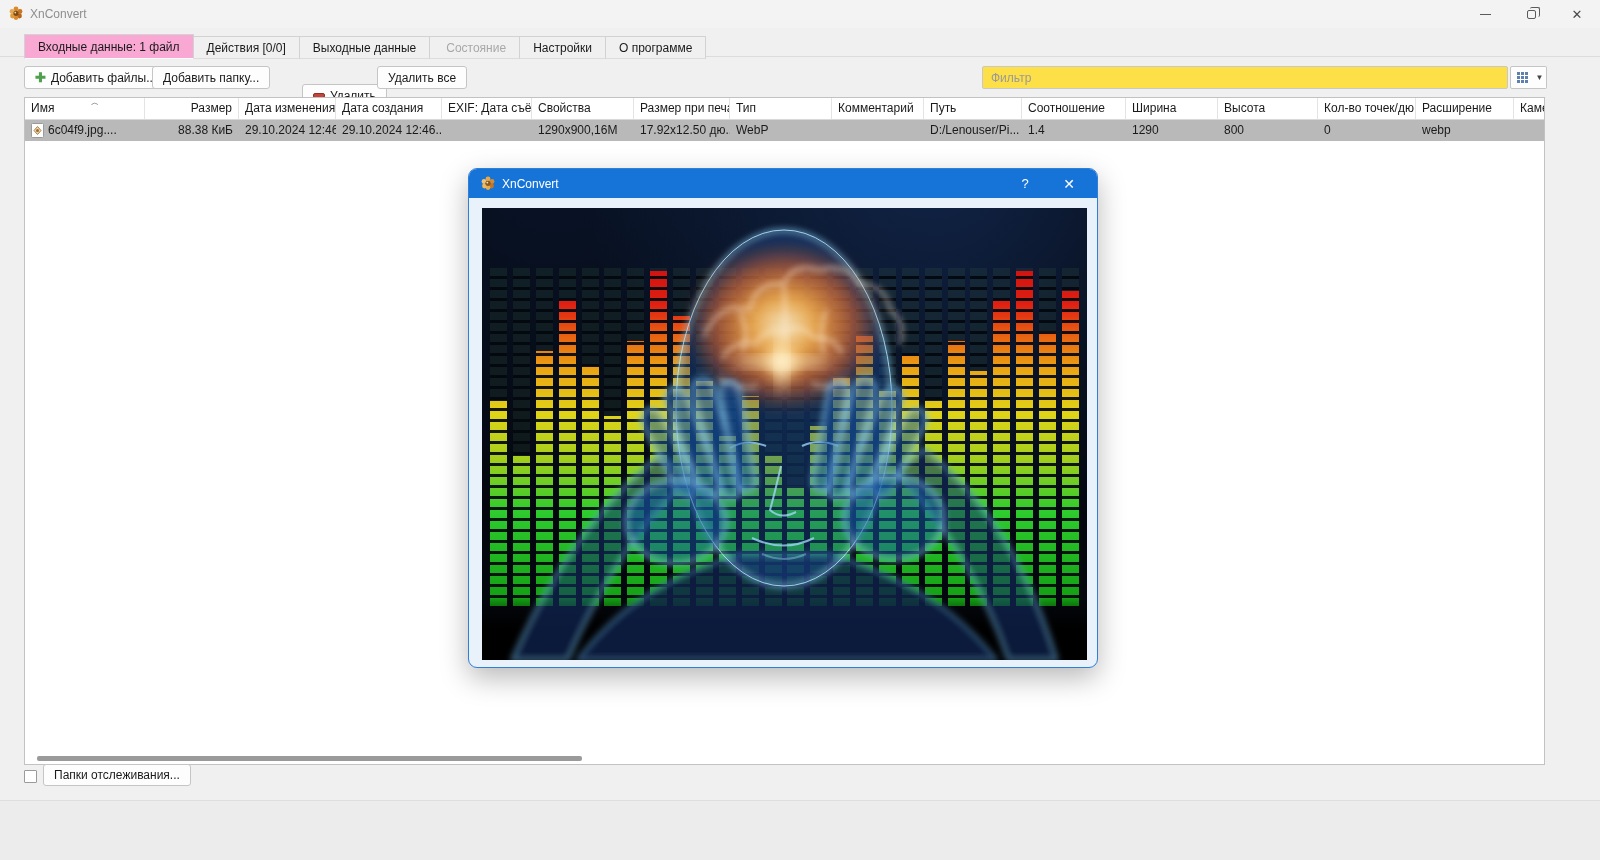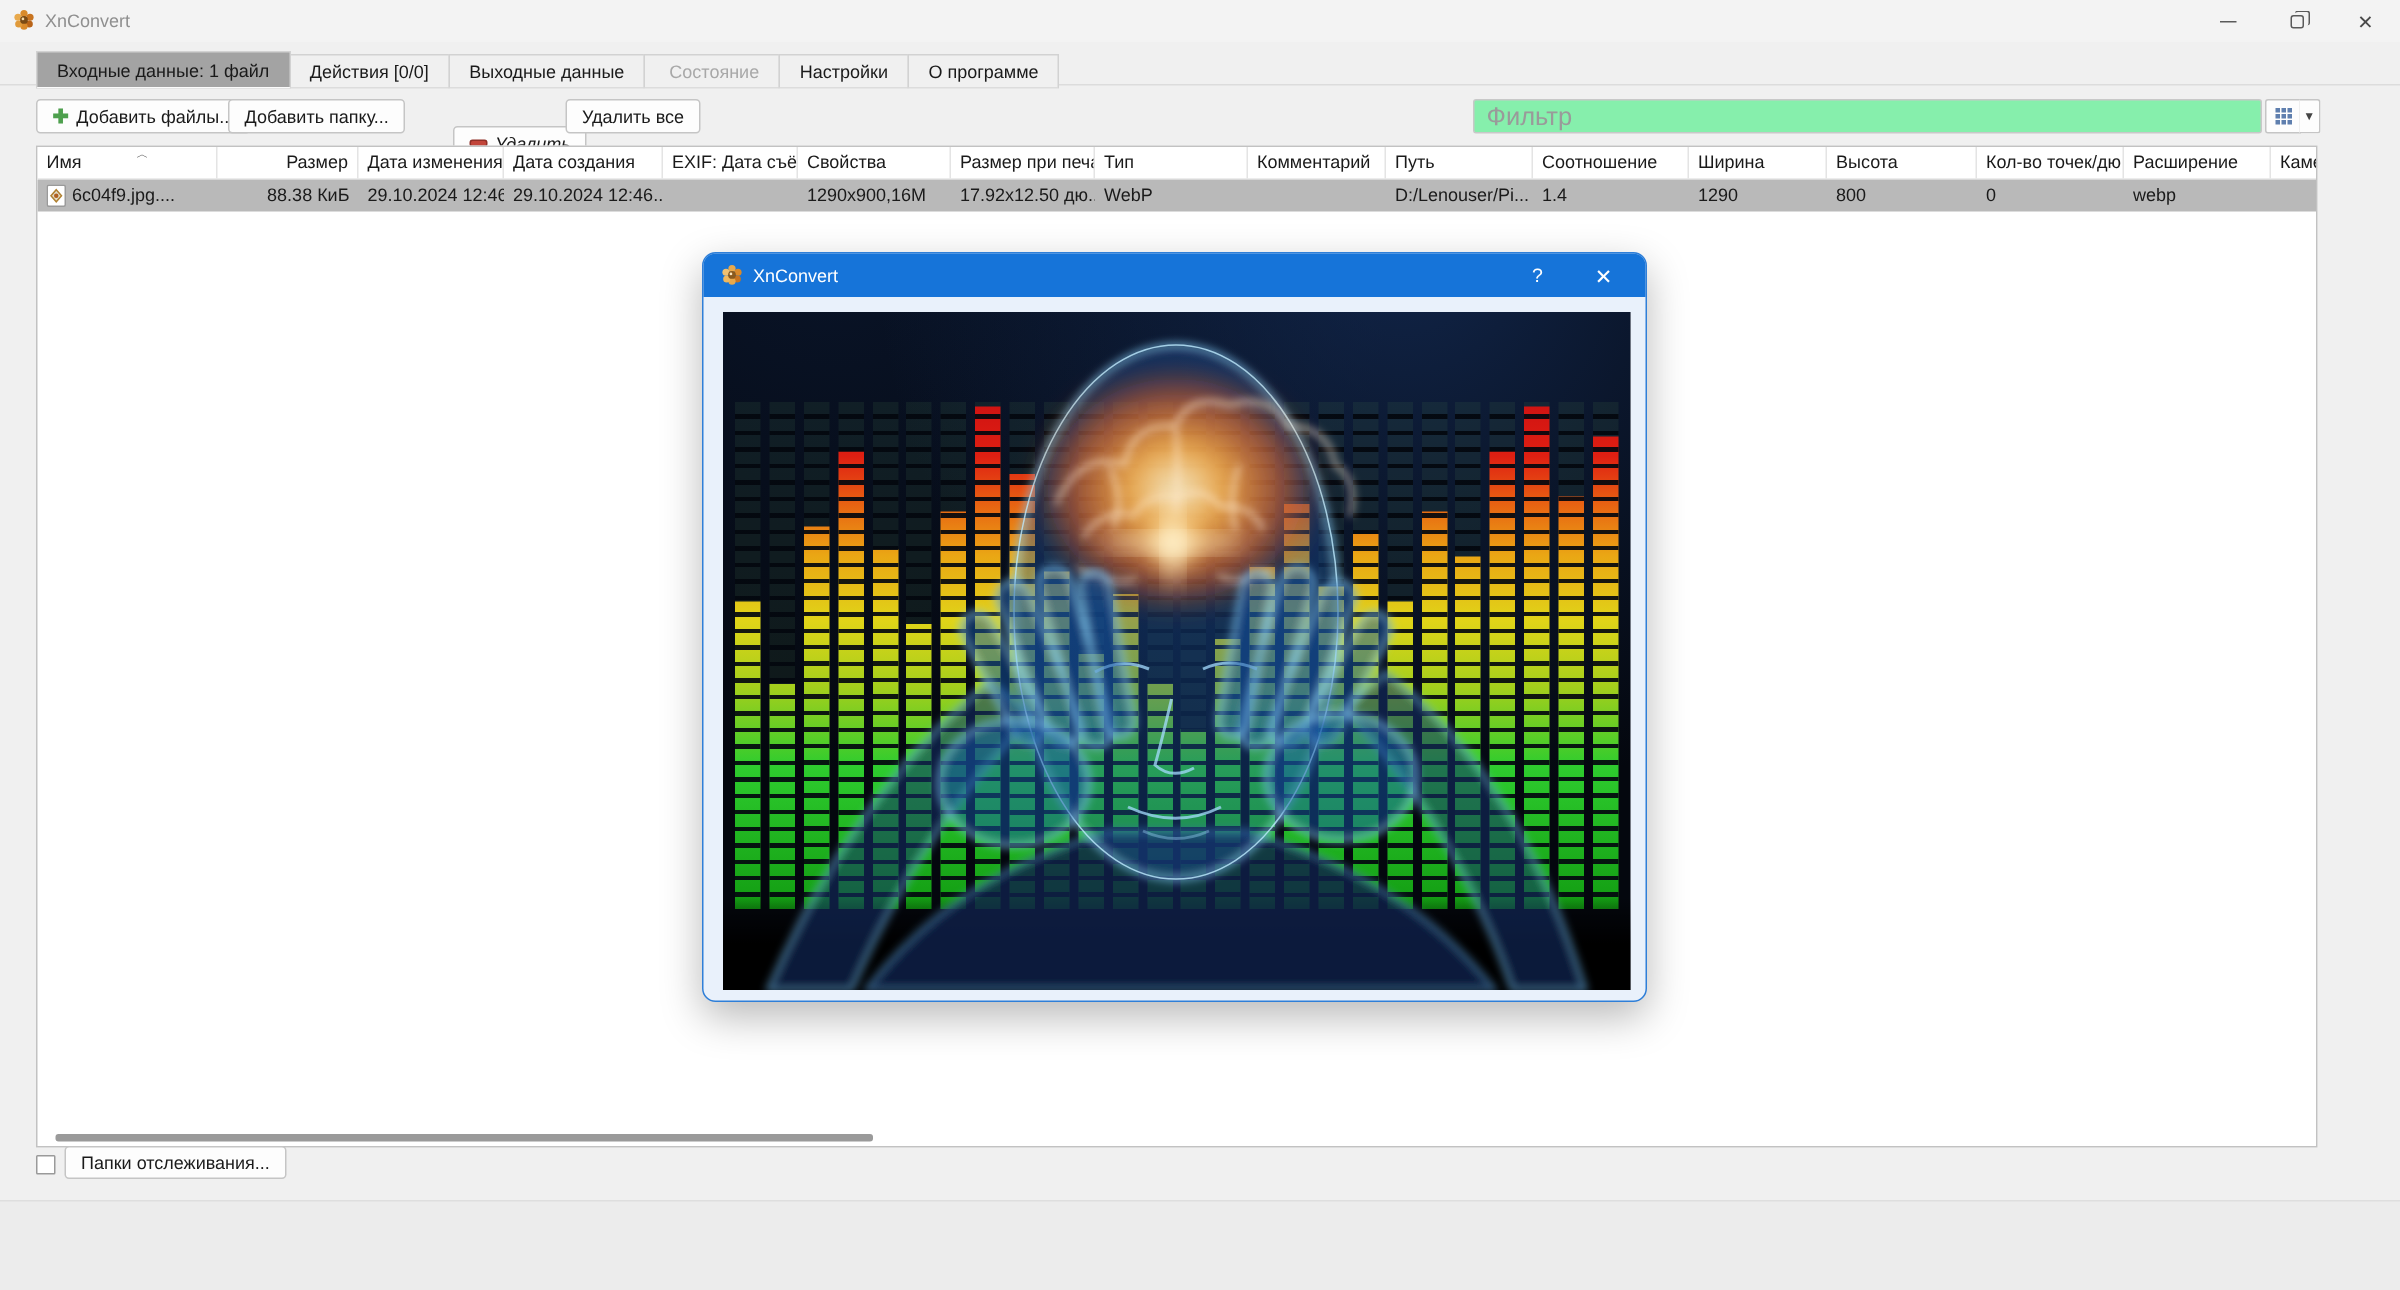--- a/index.html
+++ b/index.html
@@ -13,28 +13,28 @@
   .win-btn { position:absolute; top:0; width:46px; height:28px; display:flex; align-items:center; justify-content:center; color:#4a4a4a; }
   .wb-min { right:92px; } .wb-max { right:46px; } .wb-close { right:0; font-size:13px; }
   .glyph-min { width:11px; height:1px; background:#5a5a5a; display:block; }
   .glyph-max { width:9px; height:9px; border:1px solid #5a5a5a; border-radius:2px; position:relative; display:block; }
   .glyph-max::before { content:""; position:absolute; left:2px; top:-4px; width:9px; height:9px; border:1px solid #5a5a5a; border-radius:2px; border-left:none; border-bottom:none; }
 
   
   .tabline { position:absolute; top:56px; left:0; width:1600px; height:1px; background:#dcdcdc; }
   .tabs { position:absolute; top:34px; left:24px; display:flex; align-items:flex-end; }
   .tab { height:23px; padding:4px 13px 0; border:1px solid #d2d2d2; border-bottom:1px solid #dcdcdc; background:#f0f0f0; margin-right:-1px; white-space:nowrap; cursor:default; }
-  .tab.active { background:#a3a3a3; height:25px; padding-top:5px; border-bottom:1px solid #fbfbfb; position:relative; z-index:2; }
+  .tab.active { background:#f9a8d4; height:25px; padding-top:5px; border-bottom:1px solid #fbfbfb; position:relative; z-index:2; }
   .tab.disabled { color:#a8a8a8;padding-left:16px; }
 
   
   .btn { position:absolute; height:23px; background:#fdfdfd; border:1px solid #c5c5c5; border-radius:3px; display:flex; align-items:center; justify-content:center; gap:5px; padding:0 10px; white-space:nowrap; cursor:default; }
   .icon-plus { color:#4ea04e; font-weight:bold; font-size:13px; line-height:1; }
   .icon-minus { width:12px; height:5px; background:#c2453a; border:1px solid #8f2f27; border-radius:2px; display:inline-block; }
-  .filter { position:absolute; left:982px; top:66px; width:526px; height:23px; border:1px solid #c8c8c8; border-radius:2px; background:#86efac; padding:0 8px; font-size:17px; font-family:"Liberation Sans",sans-serif; color:#333; }
+  .filter { position:absolute; left:982px; top:66px; width:526px; height:23px; border:1px solid #c8c8c8; border-radius:2px; background:#fde047; padding:0 8px; font-size:12px; font-family:"Liberation Sans",sans-serif; color:#333; }
   .filter::placeholder { color:#9a9a9a; }
   .viewbtn { position:absolute; left:1510px; top:66px; width:24px; height:23px; border:1px solid #c5c5c5; border-radius:2px 0 0 2px; background:#fdfdfd; display:flex; align-items:center; justify-content:center; }
   .viewdrop { position:absolute; left:1533px; top:66px; width:14px; height:23px; border:1px solid #c5c5c5; border-left:none; border-radius:0 2px 2px 0; background:#fdfdfd; display:flex; align-items:center; justify-content:center; font-size:8px; color:#444; }
   .gridicon { display:grid; grid-template-columns:repeat(3,3px); grid-gap:1px; }
   .gridicon i { width:3px; height:3px; background:#5f7fae; }
 
   
   .table { position:absolute; left:24px; top:97px; width:1521px; height:668px; background:#fff; border:1px solid #c2c2c2; overflow:hidden; }
   .thead { display:flex; height:22px; border-bottom:1px solid #d9d9d9; background:#fff; position:relative; }
   .th { line-height:21px; padding:0 6px; border-right:1px solid #e4e4e4; overflow:hidden; white-space:nowrap; cursor:default; flex:none; }
@@ -119,21 +119,21 @@
   <div class="tab">О программе</div>
 </div>
 
 <div class="btn" style="left:24px; top:66px;">
   <span class="icon-plus">✚</span>
   <span>Добавить файлы...</span>
 </div>
 <div class="btn" style="left:152px; top:66px;">
   <span>Добавить папку...</span>
 </div>
-<div class="btn" style="left:302px; top:84px;font-style:italic;">
+<div class="btn" style="left:302px; top:84px;">
   <span class="icon-minus"></span>
   <span>Удалить</span>
 </div>
 <div class="btn" style="left:377px; top:66px;">
   <span>Удалить все</span>
 </div>
 <input class="filter" type="text" placeholder="Фильтр" style="">
 <div class="viewbtn">
   <span class="gridicon">
       <i></i>

